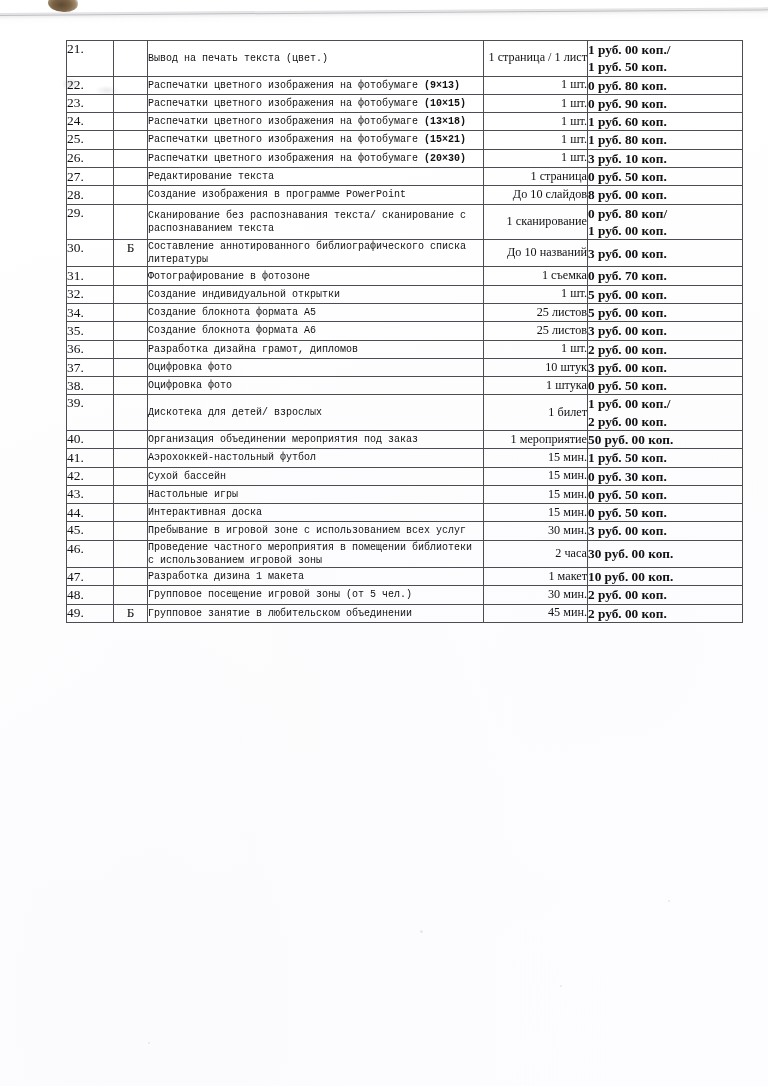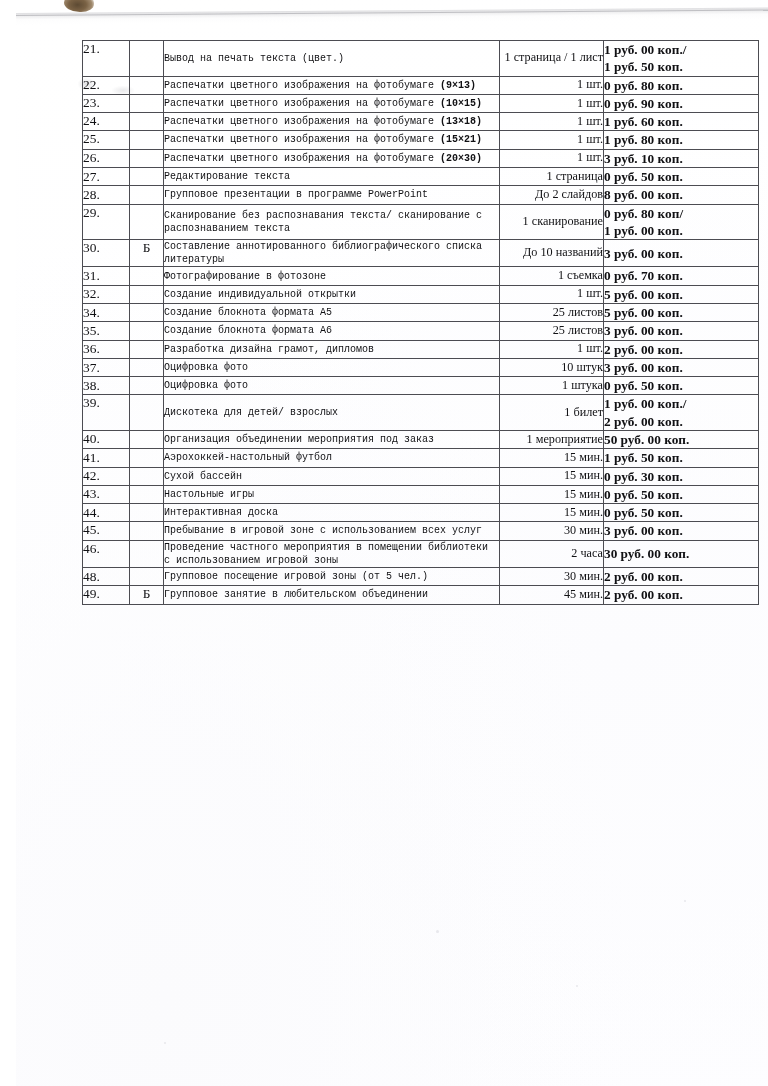--- a/index.html
+++ b/index.html
@@ -17,21 +17,20 @@
   }
 
   
   #scan-page {
     position: absolute;
     inset: 0;
     background:
       radial-gradient(ellipse at 20% 92%, #fbfbfd 0%, rgba(255,255,255,0) 55%),
       radial-gradient(ellipse at 80% 60%, #fcfcfe 0%, rgba(255,255,255,0) 60%),
       linear-gradient(175deg, #ffffff 0%, #fefeff 60%, #fdfdff 100%);
-    margin-left: 16px;
   }
 
   
   #scan-top-shadow {
     position: absolute;
     left: 0; top: 13px;
     width: 768px; height: 12px;
     background: linear-gradient(180deg, rgba(198,198,202,0.55) 0%, rgba(236,236,238,0.12) 55%, rgba(255,255,255,0) 100%);
     transform: rotate(-0.42deg);
     transform-origin: left top;
@@ -261,22 +260,22 @@
             <td class="flag"></td>
             <td class="desc"><span>Редактирование текста</span></td>
             <td class="unit">1 страница</td>
             <td class="price">
               <div>0 руб. 50 коп.</div>
             </td>
           </tr>
           <tr class="r-short">
             <td class="num">28.</td>
             <td class="flag"></td>
-            <td class="desc"><span>Групповое презентации в программе PowerPoint</span></td>
-            <td class="unit">До 2 слайдов</td>
+            <td class="desc"><span>Создание изображения в программе PowerPoint</span></td>
+            <td class="unit">До 10 слайдов</td>
             <td class="price">
               <div>8 руб. 00 коп.</div>
             </td>
           </tr>
           <tr class="r-tall">
             <td class="num">29.</td>
             <td class="flag"></td>
             <td class="desc"><span>Сканирование без распознавания текста/ сканирование с распознаванием текста</span></td>
             <td class="unit">1 сканирование</td>
             <td class="price">
@@ -423,20 +422,29 @@
           <tr class="r-tall">
             <td class="num">46.</td>
             <td class="flag"></td>
             <td class="desc"><span>Проведение частного мероприятия в помещении библиотеки с использованием игровой зоны</span></td>
             <td class="unit">2 часа</td>
             <td class="price">
               <div>30 руб. 00 коп.</div>
             </td>
           </tr>
           <tr class="r-short">
+            <td class="num">47.</td>
+            <td class="flag"></td>
+            <td class="desc"><span>Разработка дизина 1 макета</span></td>
+            <td class="unit">1 макет</td>
+            <td class="price">
+              <div>10 руб. 00 коп.</div>
+            </td>
+          </tr>
+          <tr class="r-short">
             <td class="num">48.</td>
             <td class="flag"></td>
             <td class="desc"><span>Групповое посещение игровой зоны (от 5 чел.)</span></td>
             <td class="unit">30 мин.</td>
             <td class="price">
               <div>2 руб. 00 коп.</div>
             </td>
           </tr>
           <tr class="r-tall">
             <td class="num">49.</td>

